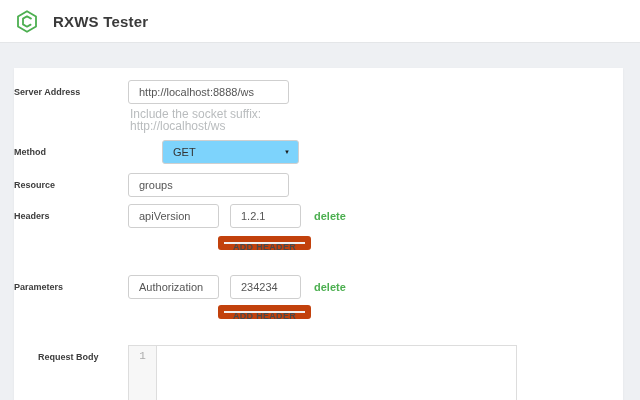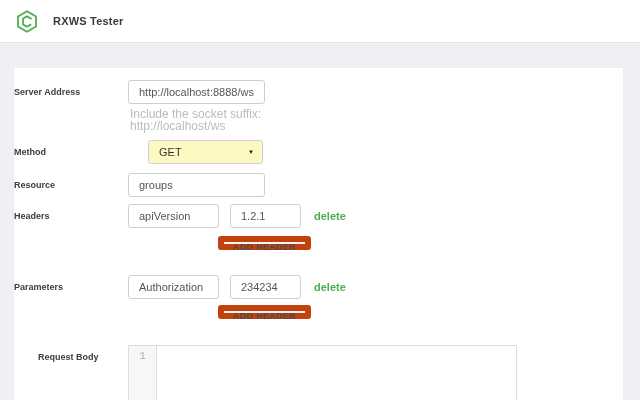--- a/index.html
+++ b/index.html
@@ -3,41 +3,41 @@
 <meta charset="utf-8">
 <style>
   * { margin:0; padding:0; box-sizing:border-box; }
   html,body { width:640px; height:400px; overflow:hidden; }
   body { background:#eef0f3; font-family:"Liberation Sans", sans-serif; position:relative; }
 
   
   .topbar { position:absolute; top:0; left:0; width:640px; height:43px; background:#ffffff;
             border-bottom:1px solid #e4e6e8; display:flex; align-items:center; }
   .logo-wrap { margin-left:17px; width:20px; height:23px; display:inline-block; }
-  .app-title { margin-left:16px; font-size:11px; font-weight:bold; color:#3a3a3a; letter-spacing:.2px; }
+  .app-title { margin-left:16px; font-size:15px; font-weight:bold; color:#3a3a3a; letter-spacing:.2px; }
 
   
   .card { position:absolute; left:14px; top:68px; width:609px; height:332px; background:#ffffff;
           box-shadow:0 1px 2px rgba(0,0,0,.06); overflow:hidden; }
 
   .frow { position:absolute; left:0; display:flex; }
   .flabel { width:99px; text-align:left; font-size:9px; font-weight:bold; color:#3d3d3d;
             padding-top:7px; line-height:11px; }
   .fctl { margin-left:15px; }
 
-  input.txt { width:137px; height:24px; border:1px solid #cfcfcf; border-radius:3px;
+  input.txt { width:161px; height:24px; border:1px solid #cfcfcf; border-radius:3px;
               padding:0 10px; font-size:11px; color:#555; font-family:inherit; outline:none;
               background:#fff; }
   input.txt.small { width:91px; }
   input.txt.small2 { width:71px; margin-left:11px; }
 
   .selwrap { margin-left:15px; position:relative; }
-  select.method { width:115px; height:24px; border:1px solid #cfcfcf; border-radius:3px;
-                  background:#fef9c3; font-size:11px; color:#333; padding:0 10px;
-                  -webkit-appearance:none; appearance:none; font-family:inherit; outline:none; }
+  select.method { width:137px; height:24px; border:1px solid #cfcfcf; border-radius:3px;
+                  background:#7dd3fc; font-size:11px; color:#333; padding:0 10px;
+                  -webkit-appearance:none; appearance:none; font-family:inherit; outline:none;margin-left:14px; }
   .sel-arrow { position:absolute; right:9px; top:9px; font-size:6px; color:#1a1a1a; pointer-events:none; }
 
   .help { position:absolute; left:116px; top:40px; font-size:12px; color:#b9bcbe; line-height:12px; }
 
   .btn-add { position:absolute; left:204px; width:93px; height:14px; background:#f1f1f1;
              border:6px solid #c2410c; border-radius:3px; font-size:9px; font-weight:bold;
              color:#4a4a4a; font-family:inherit; letter-spacing:.3px; cursor:pointer; }
 
   .del-link { margin-left:13px; font-size:11px; font-weight:bold; color:#4caf50;
               line-height:24px; text-decoration:none; cursor:pointer; }

